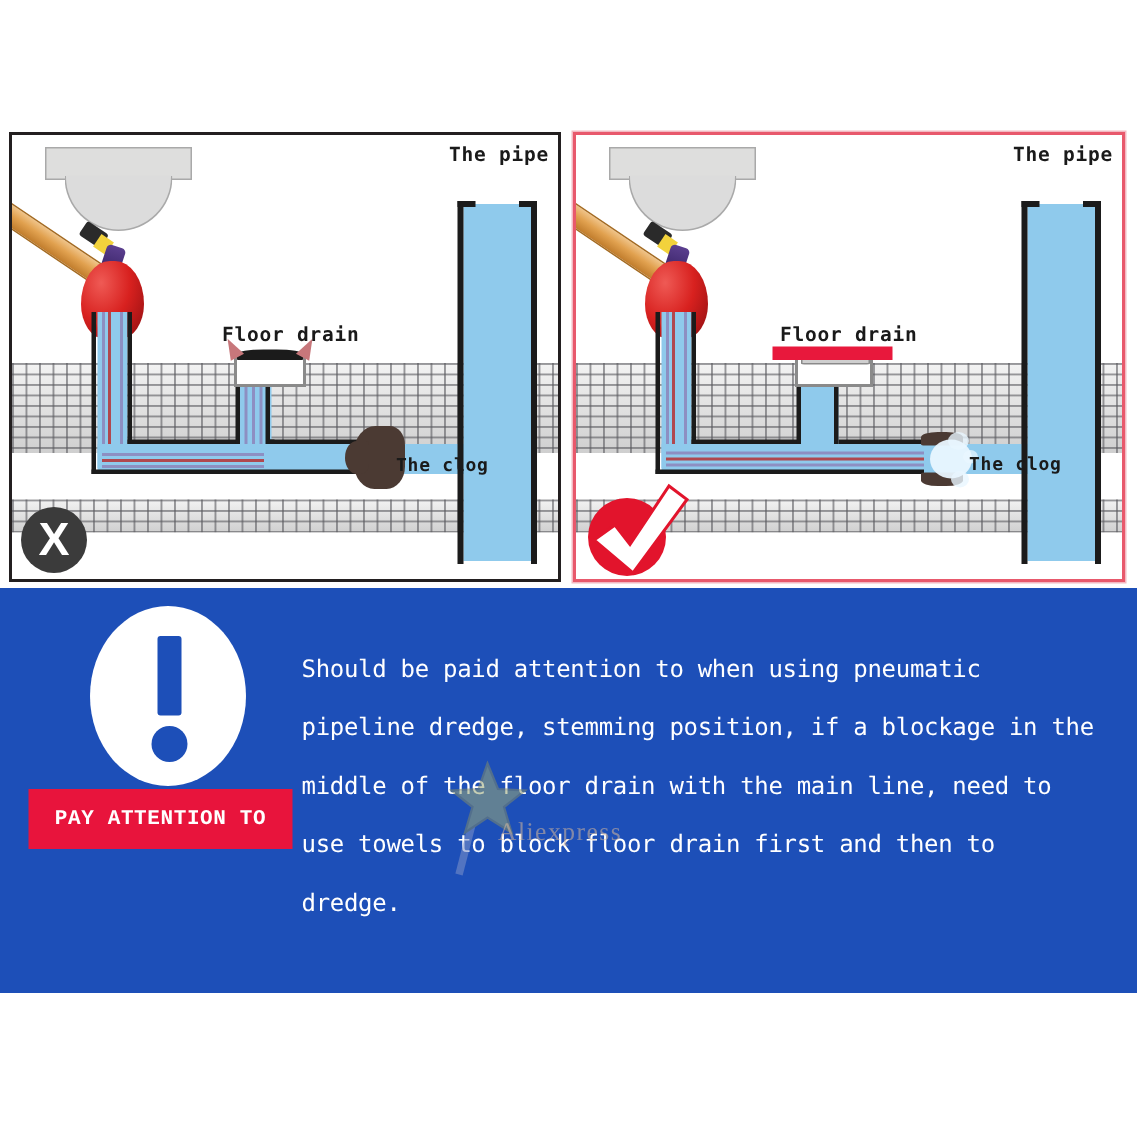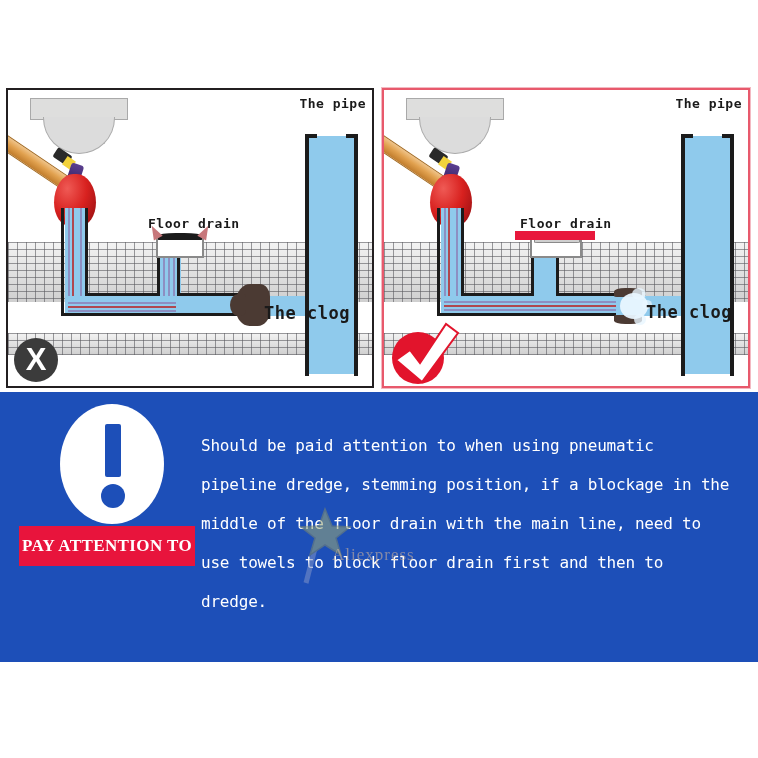--- a/index.html
+++ b/index.html
@@ -208,21 +208,21 @@
   .lbl {
     position: absolute;
     font-family: "DejaVu Sans Mono", monospace;
     font-weight: bold;
     color: #1a1a1a;
     white-space: nowrap;
     letter-spacing: 0.5px;
   }
   .lbl-pipe  { font-size: 13px; right: 6px; top: 6px; }
   .lbl-drain { font-size: 13px; left: 140px; top: 126px; }
-  .lbl-clog  { font-size: 17px; left: 256px; top: 213px; }
+  .lbl-clog  { font-size: 12px; left: 256px; top: 213px; }
   .lbl-drain-hl {
     position: absolute;
     left: 138px; top: 140px;
     width: 80px; height: 9px;
     background: #e8183c;
   }
 
   
   .drain-frame {
     position: absolute;
@@ -313,23 +313,23 @@
     width: 24px; height: 24px;
     border-radius: 50%;
     background: #1d4fb8;
   }
   .note-tag {
     position: absolute;
     left: 19px; top: 526px;
     width: 176px; height: 40px;
     background: #e8143c;
     color: #ffffff;
-    font-family: Liberation Serif, serif;
+    font-family: Liberation Mono, monospace;
     font-weight: bold;
-    font-size: 17px;
+    font-size: 14px;
     letter-spacing: 0.4px;
     display: flex;
     align-items: center;
     justify-content: center;
   }
   .note-body {
     position: absolute;
     left: 201px;
     top: 18px;
     width: 530px;

